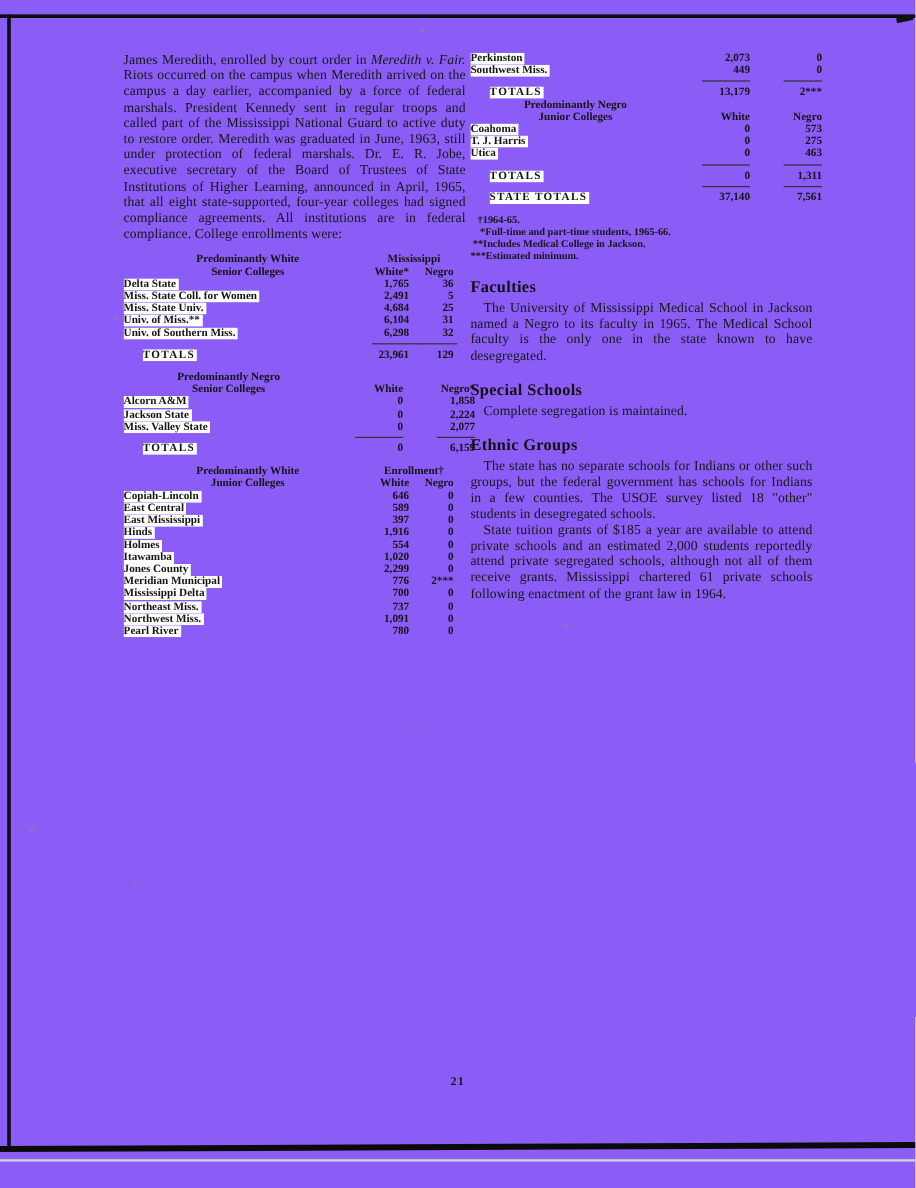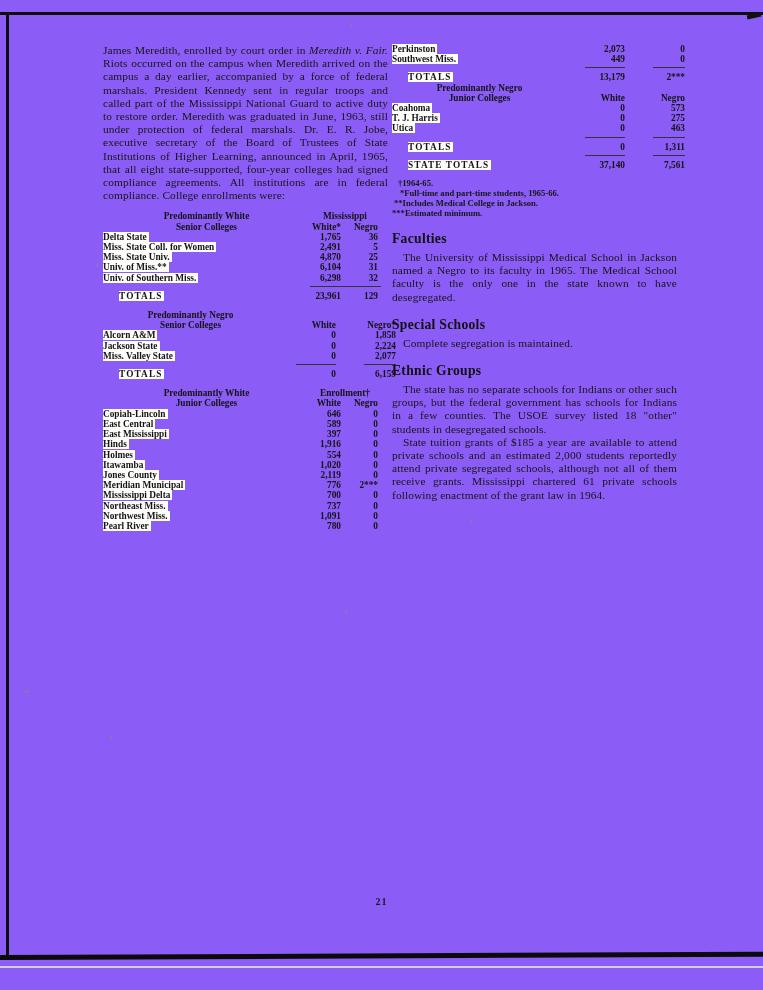--- a/index.html
+++ b/index.html
@@ -231,21 +231,21 @@
           <td class="c-name">
                   <span class="leader"><span class="lbl">Miss. State Coll. for Women</span><span class="dots">...............................................</span></span>
                 </td>
           <td class="c-w">2,491</td>
           <td class="c-n">5</td>
         </tr>
         <tr>
           <td class="c-name">
                   <span class="leader"><span class="lbl">Miss. State Univ.</span><span class="dots">...............................................</span></span>
                 </td>
-          <td class="c-w">4,870</td>
+          <td class="c-w">4,684</td>
           <td class="c-n">25</td>
         </tr>
         <tr>
           <td class="c-name">
                   <span class="leader"><span class="lbl">Univ. of Miss.**</span><span class="dots">...............................................</span></span>
                 </td>
           <td class="c-w">6,104</td>
           <td class="c-n">31</td>
         </tr>
         <tr>
@@ -380,21 +380,21 @@
           <td class="c-name">
                   <span class="leader"><span class="lbl">Itawamba</span><span class="dots">...............................................</span></span>
                 </td>
           <td class="c-w">1,020</td>
           <td class="c-n">0</td>
         </tr>
         <tr>
           <td class="c-name">
                   <span class="leader"><span class="lbl">Jones County</span><span class="dots">...............................................</span></span>
                 </td>
-          <td class="c-w">2,119</td>
+          <td class="c-w">2,299</td>
           <td class="c-n">0</td>
         </tr>
         <tr>
           <td class="c-name">
                   <span class="leader"><span class="lbl">Meridian Municipal</span><span class="dots">...............................................</span></span>
                 </td>
           <td class="c-w">776</td>
           <td class="c-n">2***</td>
         </tr>
         <tr>

